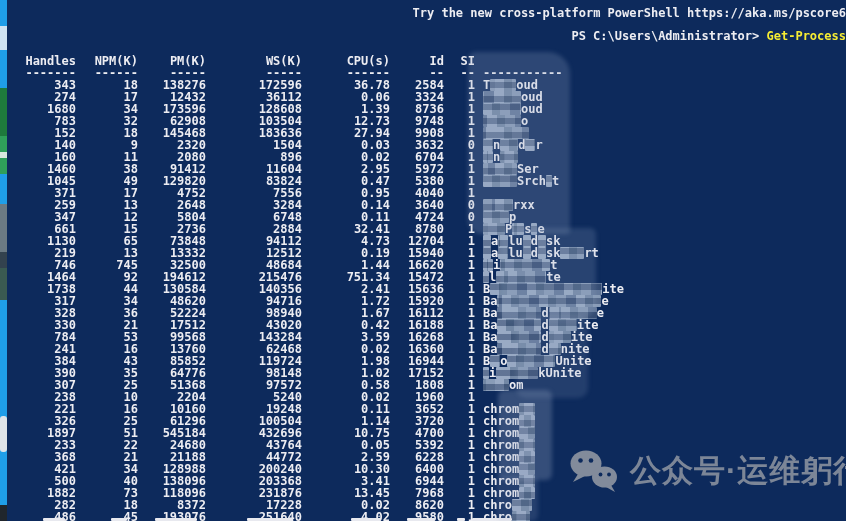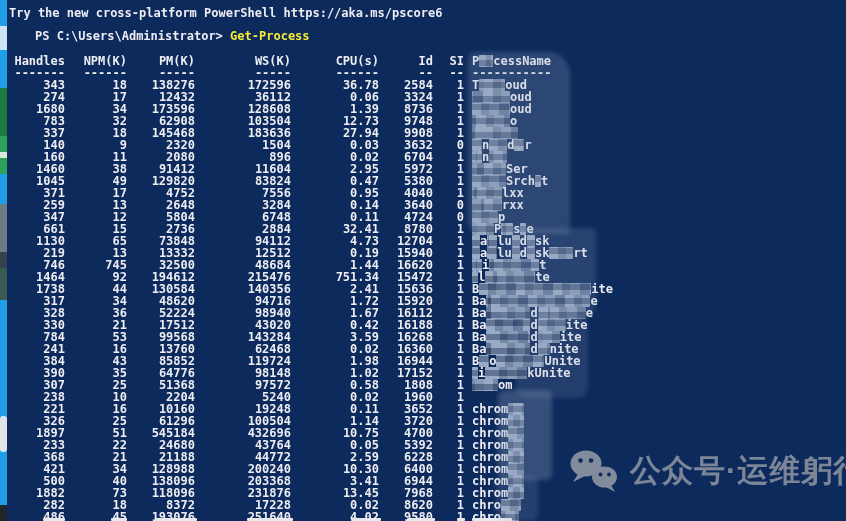--- a/index.html
+++ b/index.html
@@ -7,26 +7,26 @@
     position:relative;width:846px;height:521px;overflow:hidden;
     background:#0D2A5C;
     font-family:"DejaVu Sans Mono","Liberation Mono",monospace;
     font-weight:bold;color:#EDEDF2;
   }
   
   .strip{position:absolute;left:0;top:0;width:7px;height:521px;background:#1F9EE8;z-index:5;}
   .strip .blk{position:absolute;left:0;width:7px;}
   
   .console{position:absolute;left:7px;top:0;width:839px;height:521px;padding:0 0 0 2px;box-sizing:border-box;}
-  .line{white-space:pre;font-size:12px;line-height:12px;height:12px;}
+  .line{white-space:pre;font-size:12px;line-height:12px;height:12px;text-align:right;}
   .banner{margin-top:6px;line-height:14px;height:14px;}
   .prompt{margin-top:9px;line-height:14px;height:14px;margin-left:26px;}
   .cmd{color:#F5EC33;}
   .tbl{margin-top:12px;}
-  .row{display:flex;height:12px;line-height:12px;font-size:12px;white-space:pre;}
+  .row{display:flex;height:12px;line-height:12px;font-size:12px;white-space:pre;margin-left:11px;}
   .cell{flex:none;text-align:right;overflow:visible;}
   .c0{width:56px}.c1{width:62px}.c2{width:68px}.c3{width:96px}
   .c4{width:88px}.c5{width:54px}.c6{width:31px}
   .cn{flex:1 1 auto;text-align:left;padding-left:8px;}
   .cn span{vertical-align:top;}
   
   .mz{
     display:inline-block;height:11.5px;margin:0;
     background-image:
       repeating-linear-gradient(0deg, rgba(255,255,255,.16) 0 5px, rgba(10,28,64,.30) 5px 11px),
@@ -66,32 +66,32 @@
     <span class="blk" style="top:252px;height:16px;background:#33424E;"></span>
     <span class="blk" style="top:268px;height:32px;background:#3A5A51;"></span>
     <span class="blk" style="top:416px;height:36px;background:#DFE4E8;border-radius:3px;"></span>
     <span class="blk" style="top:505px;height:16px;background:#20262C;"></span>
   </div>
 
   <div class="console">
     <div class="line banner">Try the new cross-platform PowerShell https://aka.ms/pscore6</div>
     <div class="line prompt"><span>PS C:\Users\Administrator&gt; </span><span class="cmd">Get-Process</span></div>
     <div class="tbl">
-        <div class="row"><span class="cell c0">Handles</span><span class="cell c1">NPM(K)</span><span class="cell c2">PM(K)</span><span class="cell c3">WS(K)</span><span class="cell c4">CPU(s)</span><span class="cell c5">Id</span><span class="cell c6">SI</span><span class="cell cn"><span>P</span><span class="mz" style="width: 14px;"></span><span>cessName</span></span></div>
+        <div class="row"><span class="cell c0">Handles</span><span class="cell c1">NPM(K)</span><span class="cell c2">PM(K)</span><span class="cell c3">WS(K)</span><span class="cell c4">CPU(s)</span><span class="cell c5">Id</span><span class="cell c6">SI</span></div>
         <div class="row"><span class="cell c0">-------</span><span class="cell c1">------</span><span class="cell c2">-----</span><span class="cell c3">-----</span><span class="cell c4">------</span><span class="cell c5">--</span><span class="cell c6">--</span><span class="cell cn"><span>-----------</span></span></div>
         <div class="row"><span class="cell c0">343</span><span class="cell c1">18</span><span class="cell c2">138276</span><span class="cell c3">172596</span><span class="cell c4">36.78</span><span class="cell c5">2584</span><span class="cell c6">1</span><span class="cell cn"><span>T</span><span class="mz" style="width: 26px;"></span><span>oud</span></span></div>
         <div class="row"><span class="cell c0">274</span><span class="cell c1">17</span><span class="cell c2">12432</span><span class="cell c3">36112</span><span class="cell c4">0.06</span><span class="cell c5">3324</span><span class="cell c6">1</span><span class="cell cn"><span class="mz" style="width: 38px;"></span><span>oud</span></span></div>
         <div class="row"><span class="cell c0">1680</span><span class="cell c1">34</span><span class="cell c2">173596</span><span class="cell c3">128608</span><span class="cell c4">1.39</span><span class="cell c5">8736</span><span class="cell c6">1</span><span class="cell cn"><span class="mz" style="width: 38px;"></span><span>oud</span></span></div>
         <div class="row"><span class="cell c0">783</span><span class="cell c1">32</span><span class="cell c2">62908</span><span class="cell c3">103504</span><span class="cell c4">12.73</span><span class="cell c5">9748</span><span class="cell c6">1</span><span class="cell cn"><span class="mz" style="width: 38px;"></span><span>o</span></span></div>
-        <div class="row"><span class="cell c0">337</span><span class="cell c1">18</span><span class="cell c2">145468</span><span class="cell c3">183636</span><span class="cell c4">27.94</span><span class="cell c5">9908</span><span class="cell c6">1</span><span class="cell cn"><span class="mz" style="width: 46px;"></span></span></div>
+        <div class="row"><span class="cell c0">152</span><span class="cell c1">18</span><span class="cell c2">145468</span><span class="cell c3">183636</span><span class="cell c4">27.94</span><span class="cell c5">9908</span><span class="cell c6">1</span><span class="cell cn"><span class="mz" style="width: 46px;"></span></span></div>
         <div class="row"><span class="cell c0">140</span><span class="cell c1">9</span><span class="cell c2">2320</span><span class="cell c3">1504</span><span class="cell c4">0.03</span><span class="cell c5">3632</span><span class="cell c6">0</span><span class="cell cn"><span class="mz" style="width: 10px;"></span><span>n</span><span class="mz" style="width: 18px;"></span><span>d</span><span class="mz" style="width: 10px;"></span><span>r</span></span></div>
         <div class="row"><span class="cell c0">160</span><span class="cell c1">11</span><span class="cell c2">2080</span><span class="cell c3">896</span><span class="cell c4">0.02</span><span class="cell c5">6704</span><span class="cell c6">1</span><span class="cell cn"><span class="mz" style="width: 10px;"></span><span>n</span><span class="mz" style="width: 18px;"></span></span></div>
         <div class="row"><span class="cell c0">1460</span><span class="cell c1">38</span><span class="cell c2">91412</span><span class="cell c3">11604</span><span class="cell c4">2.95</span><span class="cell c5">5972</span><span class="cell c6">1</span><span class="cell cn"><span class="mz" style="width: 34px;"></span><span>Ser</span></span></div>
         <div class="row"><span class="cell c0">1045</span><span class="cell c1">49</span><span class="cell c2">129820</span><span class="cell c3">83824</span><span class="cell c4">0.47</span><span class="cell c5">5380</span><span class="cell c6">1</span><span class="cell cn"><span class="mz" style="width: 34px;"></span><span>Srch</span><span class="mz" style="width: 6px;"></span><span>t</span></span></div>
-        <div class="row"><span class="cell c0">371</span><span class="cell c1">17</span><span class="cell c2">4752</span><span class="cell c3">7556</span><span class="cell c4">0.95</span><span class="cell c5">4040</span><span class="cell c6">1</span><span class="cell cn"><span class="mz" style="width: 30px;"></span><span>lxx</span></span></div>
+        <div class="row"><span class="cell c0">371</span><span class="cell c1">17</span><span class="cell c2">4752</span><span class="cell c3">7556</span><span class="cell c4">0.95</span><span class="cell c5">4040</span><span class="cell c6">1</span></div>
         <div class="row"><span class="cell c0">259</span><span class="cell c1">13</span><span class="cell c2">2648</span><span class="cell c3">3284</span><span class="cell c4">0.14</span><span class="cell c5">3640</span><span class="cell c6">0</span><span class="cell cn"><span class="mz" style="width: 30px;"></span><span>rxx</span></span></div>
         <div class="row"><span class="cell c0">347</span><span class="cell c1">12</span><span class="cell c2">5804</span><span class="cell c3">6748</span><span class="cell c4">0.11</span><span class="cell c5">4724</span><span class="cell c6">0</span><span class="cell cn"><span class="mz" style="width: 26px;"></span><span>p</span></span></div>
         <div class="row"><span class="cell c0">661</span><span class="cell c1">15</span><span class="cell c2">2736</span><span class="cell c3">2884</span><span class="cell c4">32.41</span><span class="cell c5">8780</span><span class="cell c6">1</span><span class="cell cn"><span class="mz" style="width: 22px;"></span><span>P</span><span class="mz" style="width: 12px;"></span><span>s</span><span class="mz" style="width: 6px;"></span><span>e</span></span></div>
         <div class="row"><span class="cell c0">1130</span><span class="cell c1">65</span><span class="cell c2">73848</span><span class="cell c3">94112</span><span class="cell c4">4.73</span><span class="cell c5">12704</span><span class="cell c6">1</span><span class="cell cn"><span class="mz" style="width: 8px;"></span><span>a</span><span class="mz" style="width: 10px;"></span><span>lu</span><span class="mz" style="width: 8px;"></span><span>d</span><span class="mz" style="width: 8px;"></span><span>sk</span></span></div>
         <div class="row"><span class="cell c0">219</span><span class="cell c1">13</span><span class="cell c2">13332</span><span class="cell c3">12512</span><span class="cell c4">0.19</span><span class="cell c5">15940</span><span class="cell c6">1</span><span class="cell cn"><span class="mz" style="width: 8px;"></span><span>a</span><span class="mz" style="width: 10px;"></span><span>lu</span><span class="mz" style="width: 8px;"></span><span>d</span><span class="mz" style="width: 8px;"></span><span>sk</span><span class="mz" style="width: 24px;"></span><span>rt</span></span></div>
         <div class="row"><span class="cell c0">746</span><span class="cell c1">745</span><span class="cell c2">32500</span><span class="cell c3">48684</span><span class="cell c4">1.44</span><span class="cell c5">16620</span><span class="cell c6">1</span><span class="cell cn"><span class="mz" style="width: 10px;"></span><span>i</span><span class="mz" style="width: 50px;"></span><span>t</span></span></div>
         <div class="row"><span class="cell c0">1464</span><span class="cell c1">92</span><span class="cell c2">194612</span><span class="cell c3">215476</span><span class="cell c4">751.34</span><span class="cell c5">15472</span><span class="cell c6">1</span><span class="cell cn"><span class="mz" style="width: 6px;"></span><span>l</span><span class="mz" style="width: 50px;"></span><span>te</span></span></div>
         <div class="row"><span class="cell c0">1738</span><span class="cell c1">44</span><span class="cell c2">130584</span><span class="cell c3">140356</span><span class="cell c4">2.41</span><span class="cell c5">15636</span><span class="cell c6">1</span><span class="cell cn"><span>B</span><span class="mz" style="width: 112px;"></span><span>ite</span></span></div>
         <div class="row"><span class="cell c0">317</span><span class="cell c1">34</span><span class="cell c2">48620</span><span class="cell c3">94716</span><span class="cell c4">1.72</span><span class="cell c5">15920</span><span class="cell c6">1</span><span class="cell cn"><span>Ba</span><span class="mz" style="width: 104px;"></span><span>e</span></span></div>
         <div class="row"><span class="cell c0">328</span><span class="cell c1">36</span><span class="cell c2">52224</span><span class="cell c3">98940</span><span class="cell c4">1.67</span><span class="cell c5">16112</span><span class="cell c6">1</span><span class="cell cn"><span>Ba</span><span class="mz" style="width: 44px;"></span><span>d</span><span class="mz" style="width: 48px;"></span><span>e</span></span></div>

